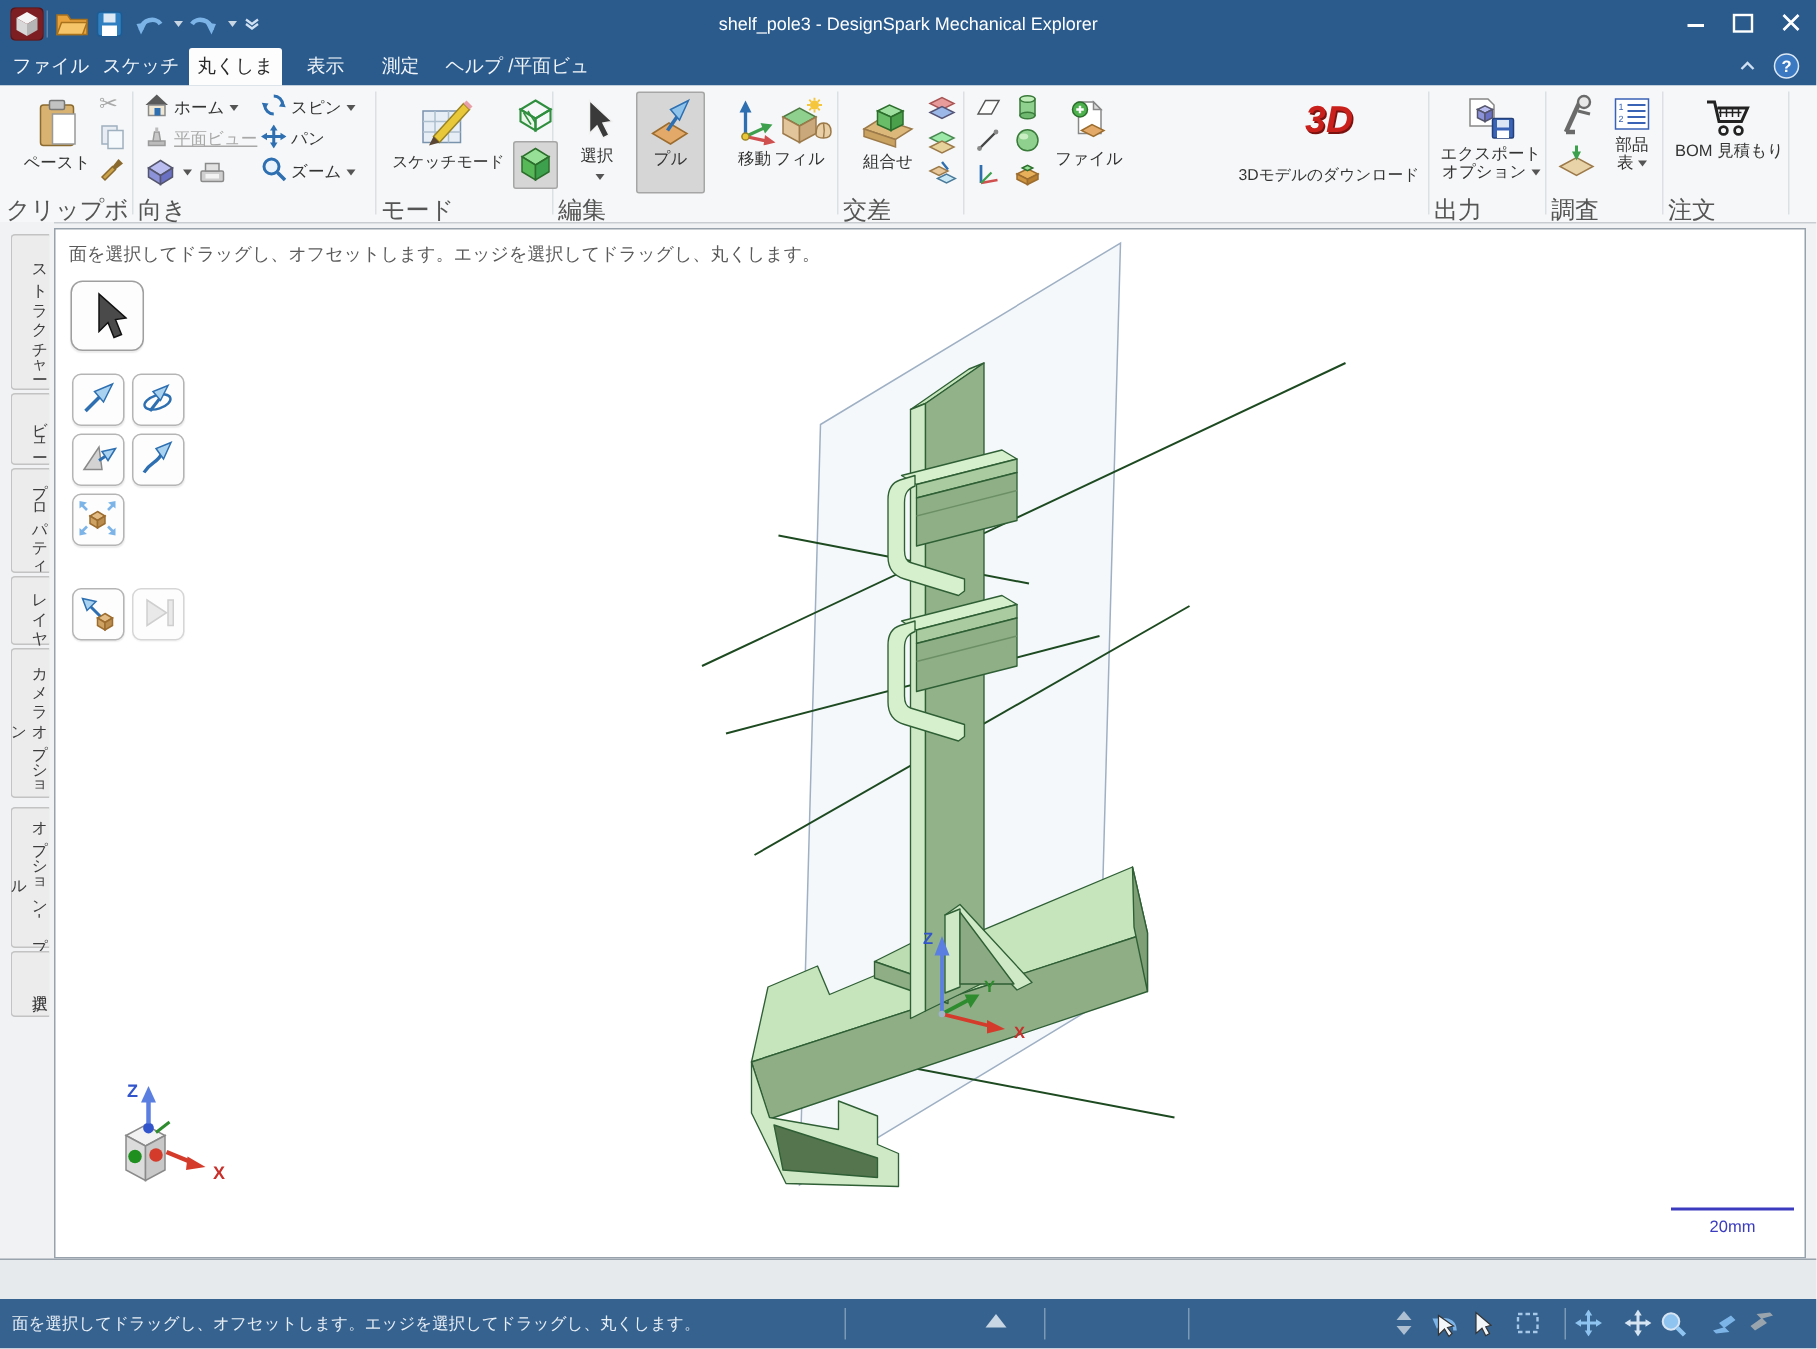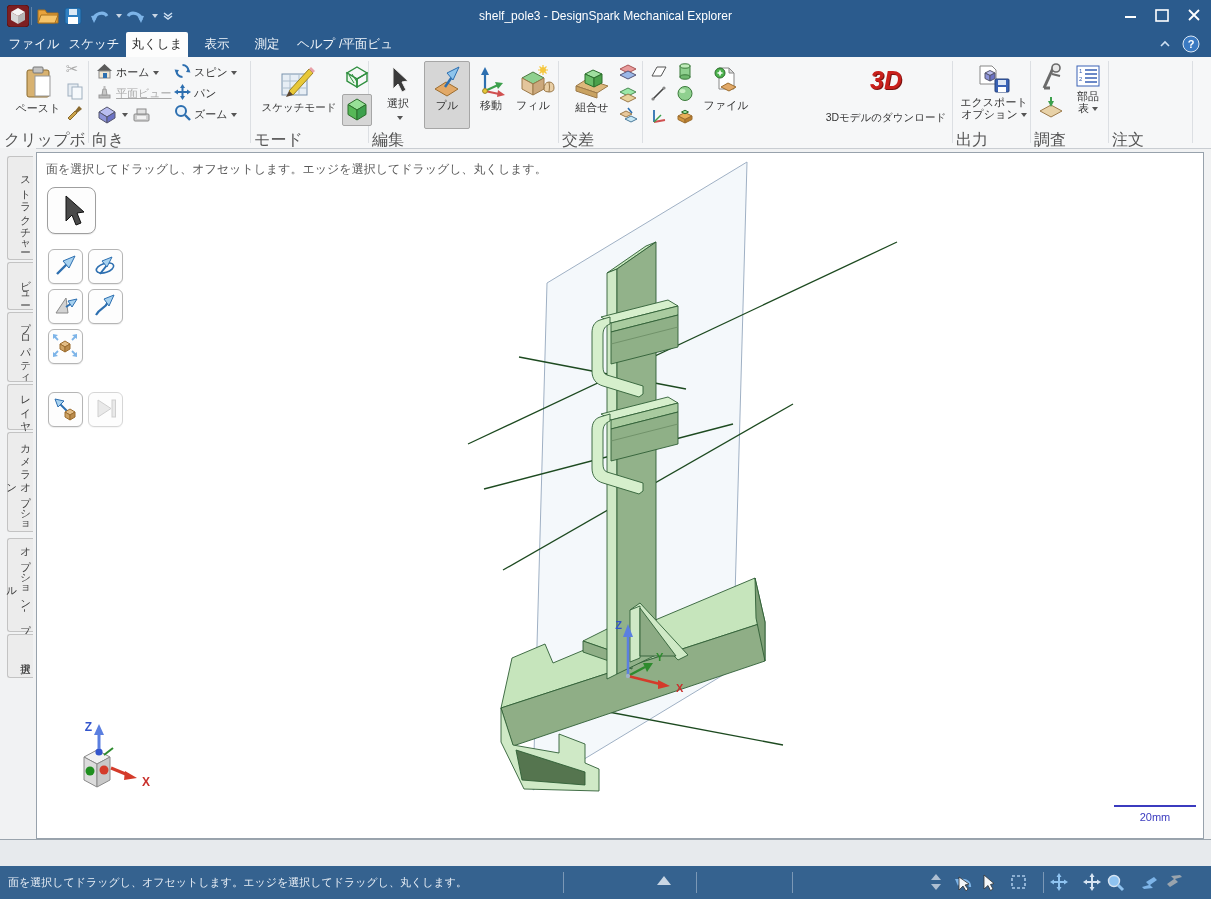--- a/index.html
+++ b/index.html
@@ -241,21 +241,21 @@
     <div class="dd" style="margin-top:2px"></div>
   </div>
   <div class="rbtn sel" style="left:424px;top:4px;width:44px;height:66px">
     <svg width="32" height="32" style="margin-top:3px">
       <polygon points="4,24 15,17 27,24 16,31" fill="#e2a968" stroke="#9c6d2f"></polygon>
       <line x1="14" y1="22" x2="23" y2="9" stroke="#2d6fb0" stroke-width="2.4"></line>
       <polygon points="28,2 16,8 22,15" fill="#8ec4ec" stroke="#2d6fb0"></polygon>
     </svg>
     <div class="rlabel">プル</div>
   </div>
-  <div class="rbtn" style="left:470px;top:4px;width:40px;height:66px">
+  <div class="rbtn" style="left:482px;top:4px;width:40px;height:66px">
     <svg width="30" height="32" style="margin-top:3px">
       <line x1="9" y1="26" x2="9" y2="8" stroke="#2d6fb0" stroke-width="2.2"></line>
         <polygon points="9,2 5,10 13,10" fill="#2d6fb0"></polygon>
       <line x1="9" y1="26" x2="22" y2="20" stroke="#3da04d" stroke-width="2.2"></line>
         <polygon points="27,18 19,17 22,24" fill="#3da04d"></polygon>
       <line x1="9" y1="26" x2="23" y2="29" stroke="#d05050" stroke-width="2.2"></line>
         <polygon points="29,30 22,25 21,32" fill="#d05050"></polygon>
       <circle cx="9" cy="26" r="2.4" fill="#e8c838" stroke="#9a8324"></circle>
     </svg>
     <div class="rlabel">移動</div>
@@ -375,20 +375,29 @@
       <text x="4" y="9" font-size="6" fill="#3a62b5">1</text>
       <text x="4" y="17" font-size="6" fill="#3a62b5">2</text>
       <path d="M10,6 h12 M10,10 h12 M10,14 h12 M10,18 h12" stroke="#3a62b5" stroke-width="1.4"></path>
     </svg>
     <div class="rlabel" style="line-height:12px">
       <span>部品</span><br>
       <span>表</span><span class="dd"></span>
     </div>
   </div>
 
+  <div class="rbtn" style="left:1114px;top:4px;width:76px;height:66px">
+    <svg width="34" height="28" style="margin-top:2px">
+      <path d="M2,4 h5 l3,13 h15 l4,-9 H9" fill="none" stroke="#222" stroke-width="2"></path>
+      <path d="M11,8 v6 M15,8 v6 M19,8 v6 M23,8 v6 M10,11 h15" stroke="#222" stroke-width="1"></path>
+      <circle cx="13" cy="23" r="2.6" fill="none" stroke="#222" stroke-width="1.8"></circle>
+      <circle cx="23" cy="23" r="2.6" fill="none" stroke="#222" stroke-width="1.8"></circle>
+    </svg>
+    <div class="rlabel" style="line-height:12px">BOM 見積もり</div>
+  </div>
 </div>
 
 <div class="abs" id="sidestrip">
   <div class="vtab" style="top:8px;height:102px">ストラクチャー</div>
   <div class="vtab" style="top:114px;height:46px">ビュー</div>
   <div class="vtab" style="top:164px;height:68px">プロパティ</div>
   <div class="vtab" style="top:236px;height:44px">レイヤ</div>
   <div class="vtab" style="top:284px;height:98px">カメラオプション</div>
   <div class="vtab" style="top:390px;height:92px">オプション - プル</div>
   <div class="vtab" style="top:486px;height:42px">選択</div>

